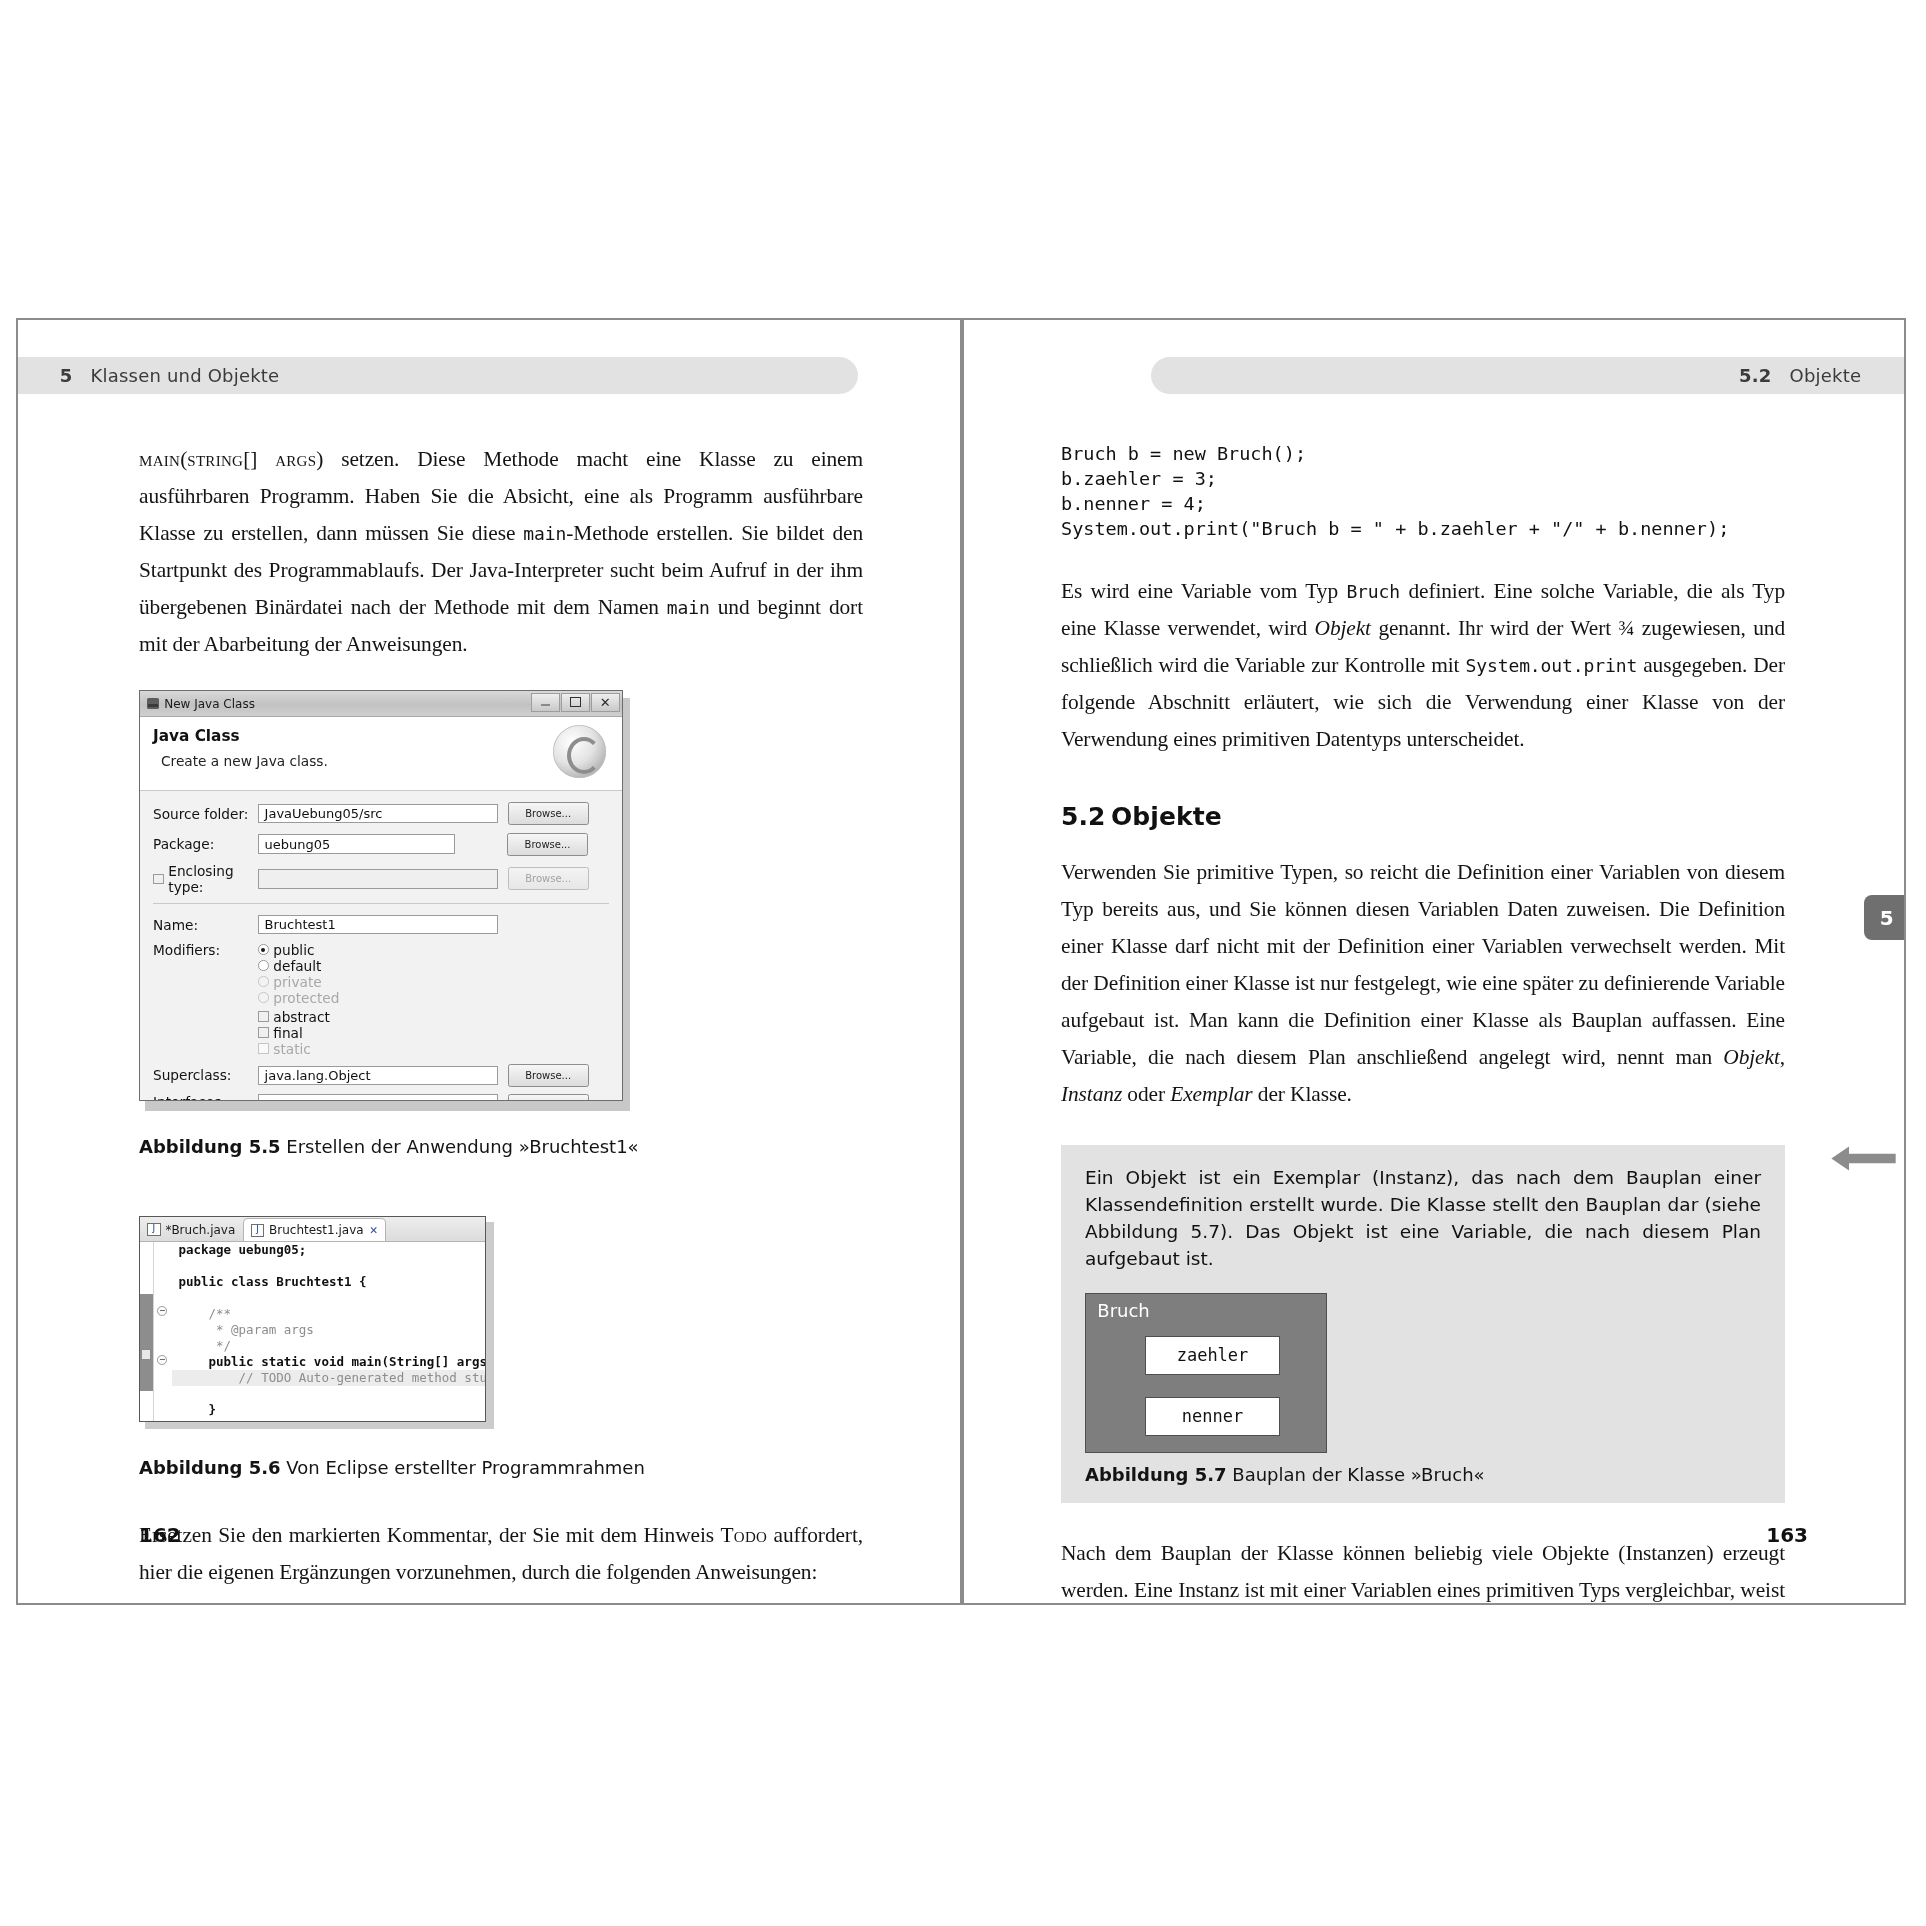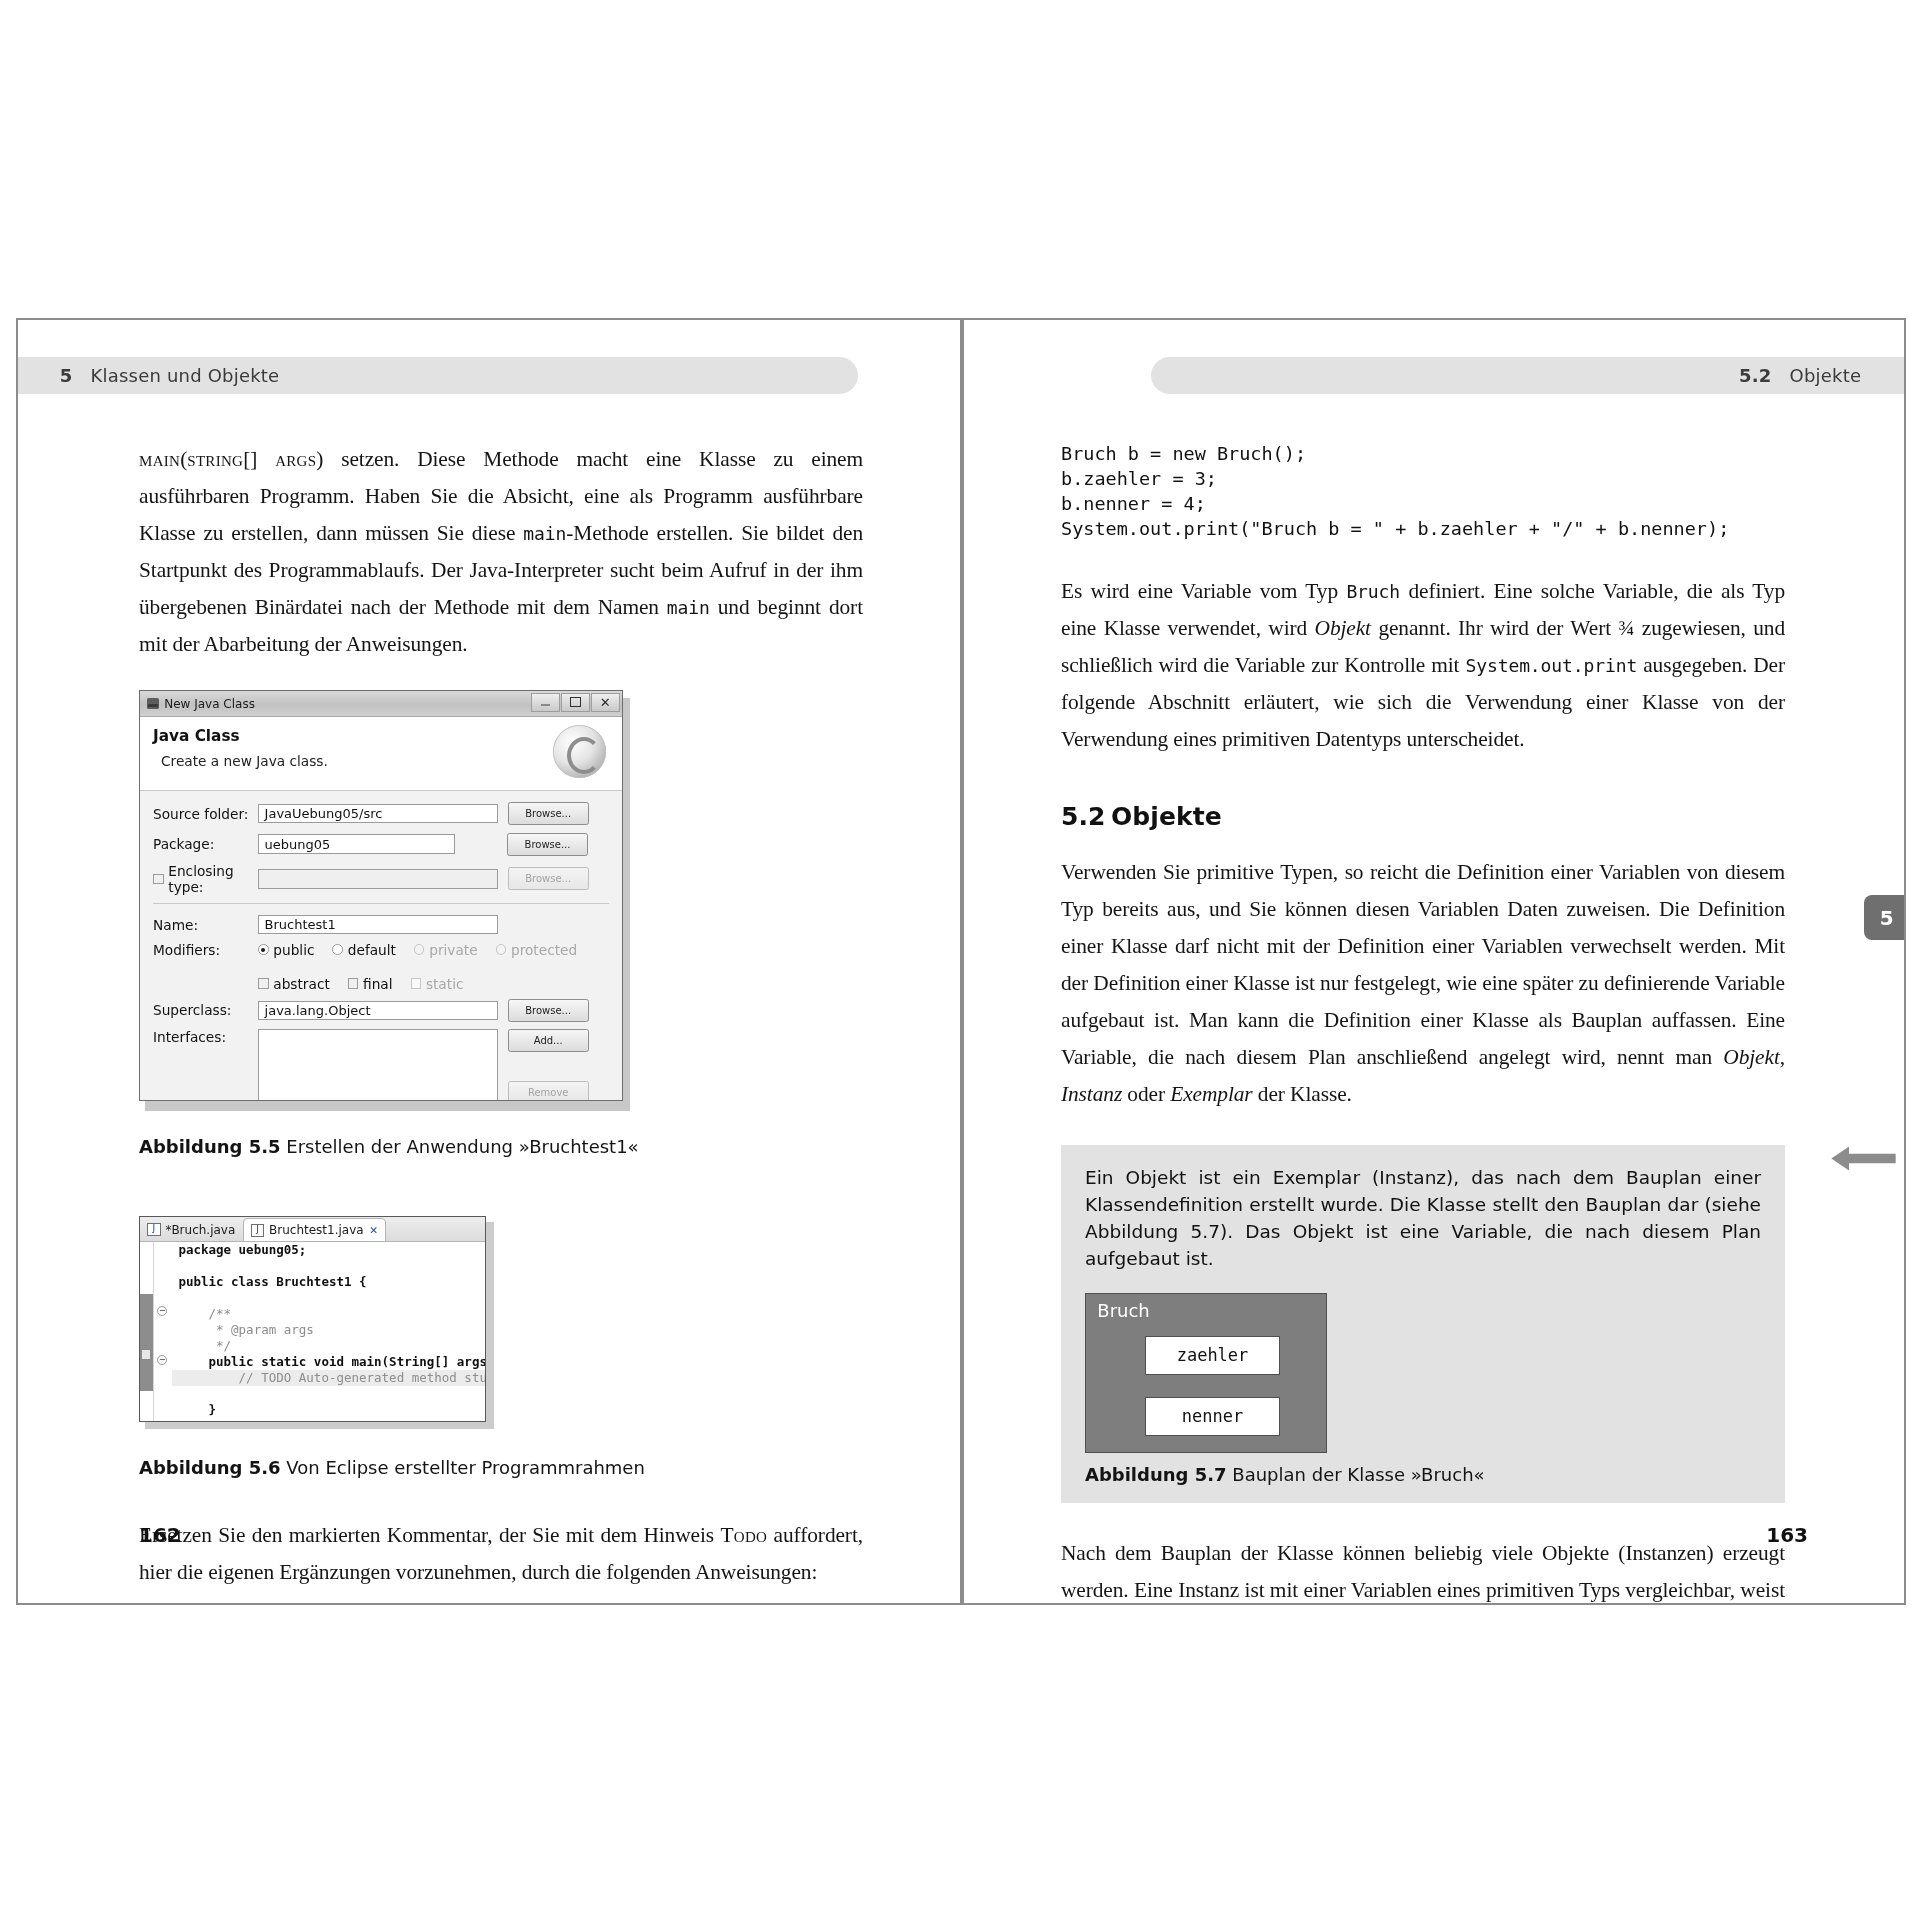--- a/index.html
+++ b/index.html
@@ -184,21 +184,21 @@
     width:10.5px;height:10.5px;border:0.8px solid #9b9b9b;border-radius:50%;
     background:#fff; display:inline-block; margin-right:4.8px; flex:0 0 auto;
     position:relative; box-sizing:border-box;
   }
   .rdo.on:after{
     content:""; position:absolute; left:2.4px; top:2.4px;
     width:4px;height:4px;border-radius:50%;background:#1b1b1b;
   }
   .rdo.off{border-color:#c6c6c6;background:#f3f3f3;}
   .hsep{height:0.8px;background:#c9c9c9;margin:8px 0 11.3px 0;}
-  .modrow{display:flex;align-items:flex-start;font-size:13.7px;color:#111;}
+  .modrow{display:flex;align-items:flex-start;font-size:13.7px;color:#111;flex-direction:column;}
   .modrow .mi{display:flex;align-items:center;margin-right:18px;}
   .modrow .mi.dim{color:#a8a8a8;}
   .iflist{
     height:87px;background:#ffffff;border:0.8px solid #9b9b9b;box-sizing:border-box;
   }
 
   
   .edwrap{position:relative; width:355px; height:214px;}
   .edshadow{position:absolute;left:5.6px;top:6.4px;width:349px;height:207px;background:#9a9a9a;opacity:.5;}
   .editor{
@@ -362,21 +362,21 @@
                     </span>
                   <span class="mi dim">
                       <span class="rdo off"></span>
                       <span>private</span>
                     </span>
                   <span class="mi dim">
                       <span class="rdo off"></span>
                       <span>protected</span>
                     </span>
                 </div>
-                <div class="modrow" style="margin-top:18px">
+                <div class="modrow" style="margin-top:3px">
                   <span class="mi">
                       <span class="cbx"></span>
                       <span>abstract</span>
                     </span>
                   <span class="mi">
                       <span class="cbx"></span>
                       <span>final</span>
                     </span>
                   <span class="mi dim">
                       <span class="cbx" style="border-color:#c6c6c6;background:#fafafa"></span>

